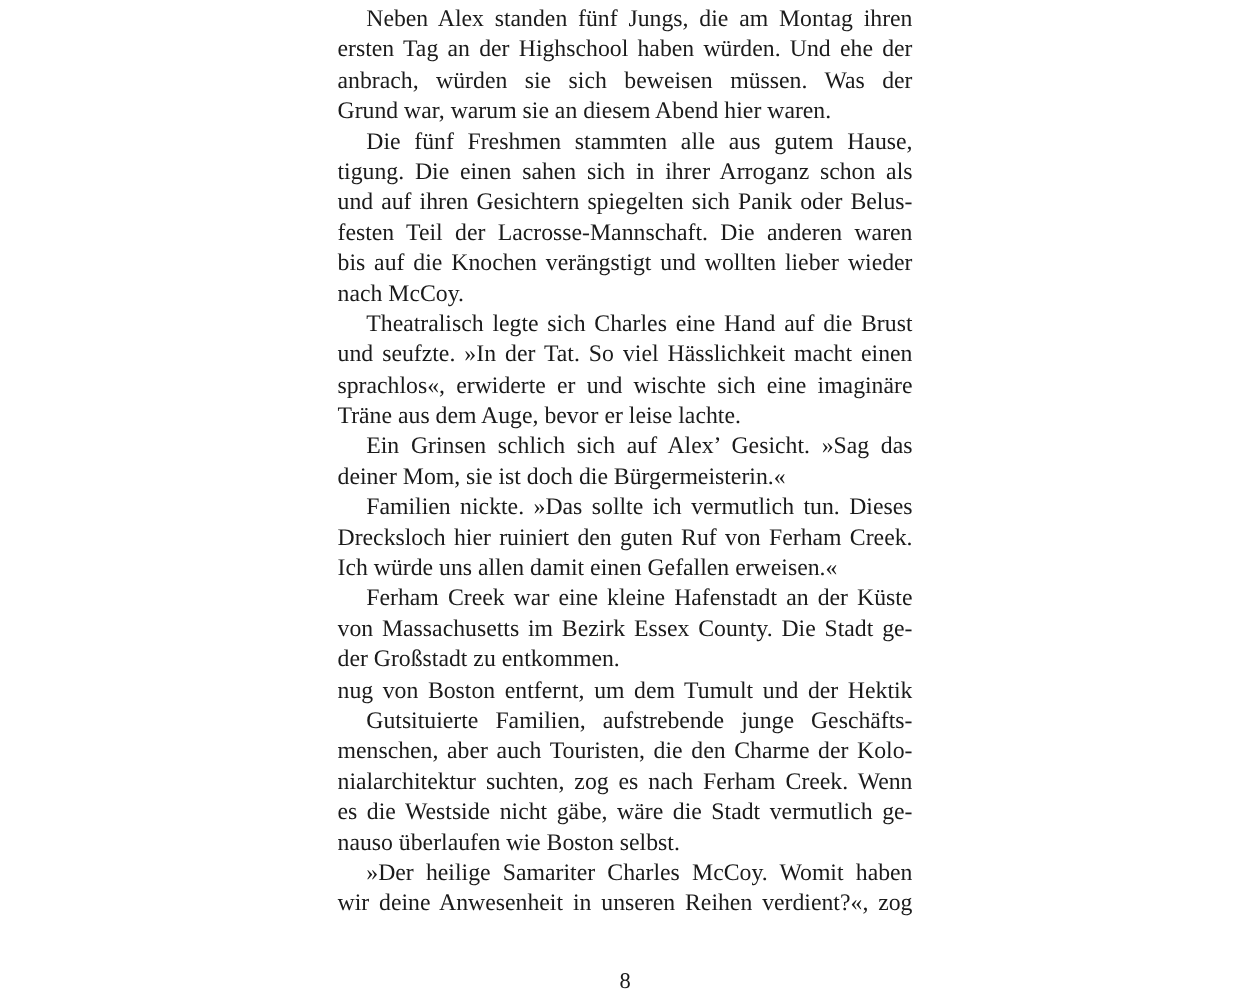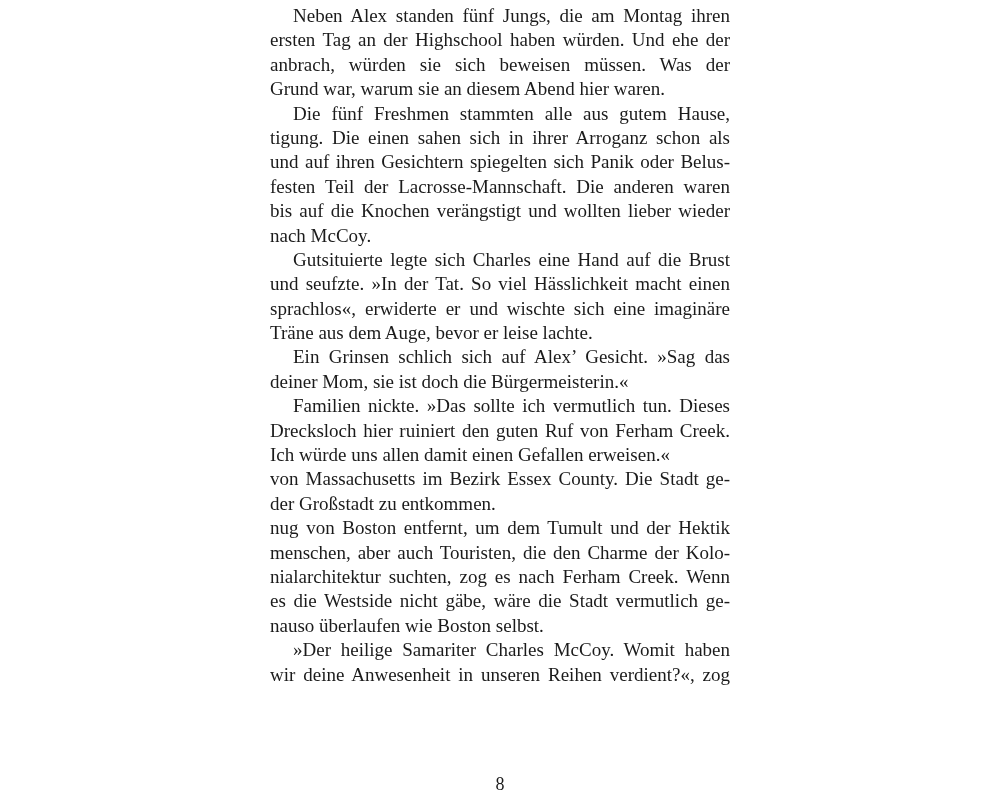--- a/index.html
+++ b/index.html
@@ -59,40 +59,42 @@
       </div>
       <div>
         <div class="line first">Die fünf Freshmen stammten alle aus gutem Hause,</div>
         <div class="line">tigung. Die einen sahen sich in ihrer Arroganz schon als</div>
         <div class="line">und auf ihren Gesichtern spiegelten sich Panik oder Belus-</div>
         <div class="line">festen Teil der Lacrosse-Mannschaft. Die anderen waren</div>
         <div class="line">bis auf die Knochen verängstigt und wollten lieber wieder</div>
         <div class="line last">nach McCoy.</div>
       </div>
       <div>
-        <div class="line first">Gutsituierte legte sich Charles eine Hand auf die Brust</div>
+        <div class="line first">Theatralisch legte sich Charles eine Hand auf die Brust</div>
         <div class="line">und seufzte. »In der Tat. So viel Hässlichkeit macht einen</div>
         <div class="line">sprachlos«, erwiderte er und wischte sich eine imaginäre</div>
         <div class="line last">Träne aus dem Auge, bevor er leise lachte.</div>
       </div>
       <div>
         <div class="line first">Ein Grinsen schlich sich auf Alex’ Gesicht. »Sag das</div>
         <div class="line last">deiner Mom, sie ist doch die Bürgermeisterin.«</div>
       </div>
       <div>
         <div class="line first">Familien nickte. »Das sollte ich vermutlich tun. Dieses</div>
         <div class="line">Drecksloch hier ruiniert den guten Ruf von Ferham Creek.</div>
         <div class="line last">Ich würde uns allen damit einen Gefallen erweisen.«</div>
       </div>
       <div>
+        <div class="line first">Ferham Creek war eine kleine Hafenstadt an der Küste</div>
         <div class="line">von Massachusetts im Bezirk Essex County. Die Stadt ge-</div>
         <div class="line last">der Großstadt zu entkommen.</div>
         <div class="line">nug von Boston entfernt, um dem Tumult und der Hektik</div>
       </div>
       <div>
+        <div class="line first">Gutsituierte Familien, aufstrebende junge Geschäfts-</div>
         <div class="line">menschen, aber auch Touristen, die den Charme der Kolo-</div>
         <div class="line">nialarchitektur suchten, zog es nach Ferham Creek. Wenn</div>
         <div class="line">es die Westside nicht gäbe, wäre die Stadt vermutlich ge-</div>
         <div class="line last">nauso überlaufen wie Boston selbst.</div>
       </div>
       <div>
         <div class="line first">»Der heilige Samariter Charles McCoy. Womit haben</div>
         <div class="line">wir deine Anwesenheit in unseren Reihen verdient?«, zog</div>
       </div>
     </div>

